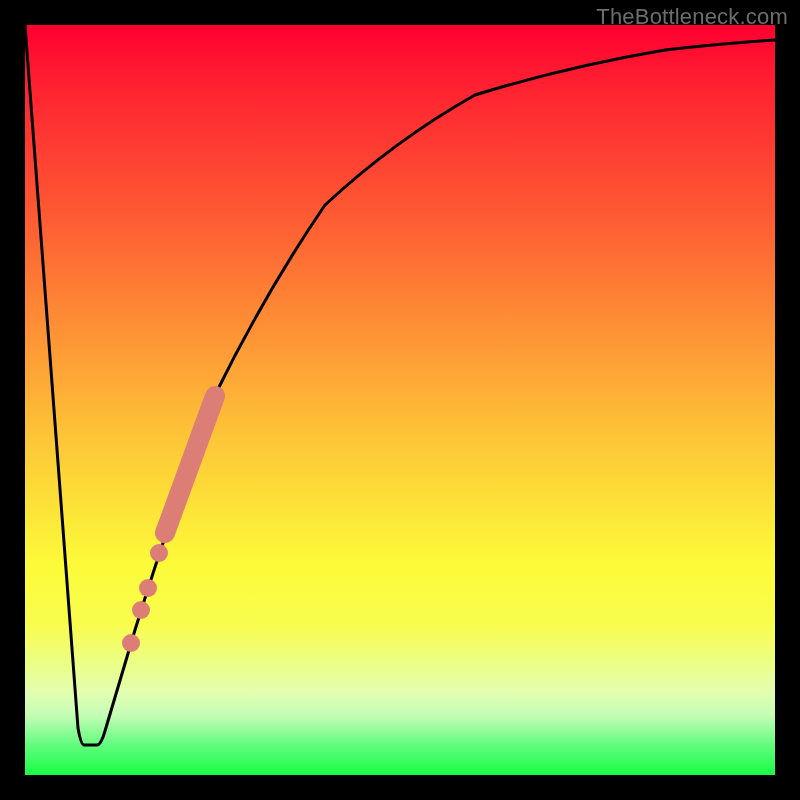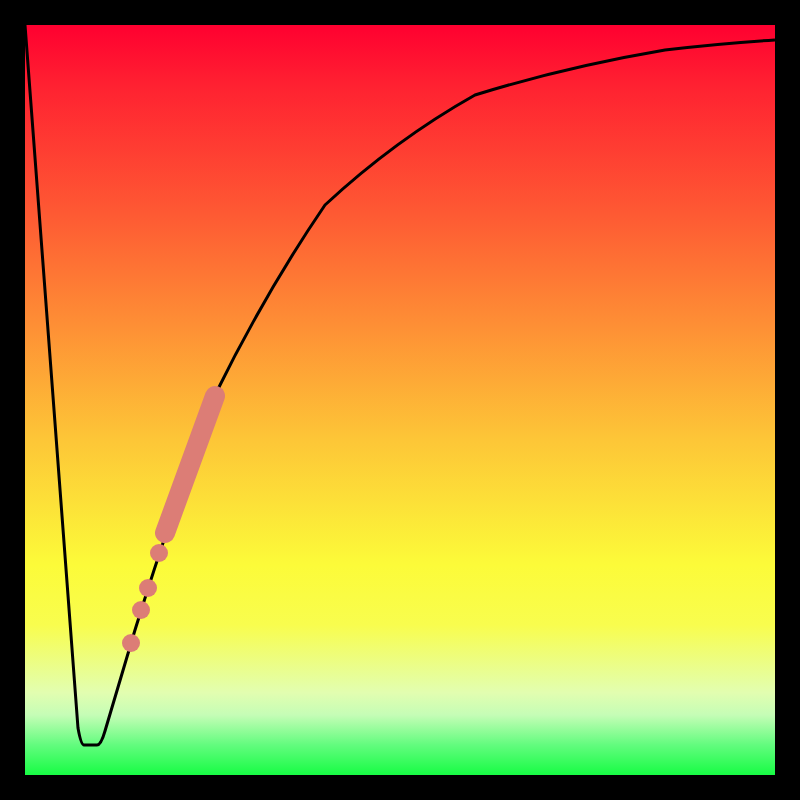--- a/index.html
+++ b/index.html
@@ -83,13 +83,14 @@
       <g>
         <line x1="140" y1="508" x2="190" y2="371" stroke="#dc7d76" stroke-width="20" stroke-linecap="round"></line>
         <circle cx="134" cy="528" r="9" fill="#dc7d76"></circle>
         <circle cx="123" cy="563" r="9" fill="#dc7d76"></circle>
         <circle cx="116" cy="585" r="9" fill="#dc7d76"></circle>
         <circle cx="106" cy="618" r="9" fill="#dc7d76"></circle>
       </g>
     </svg>
   </div>
 
+  <div class="watermark">TheBottleneck.com</div>
 </div>
 
 </body></html>

